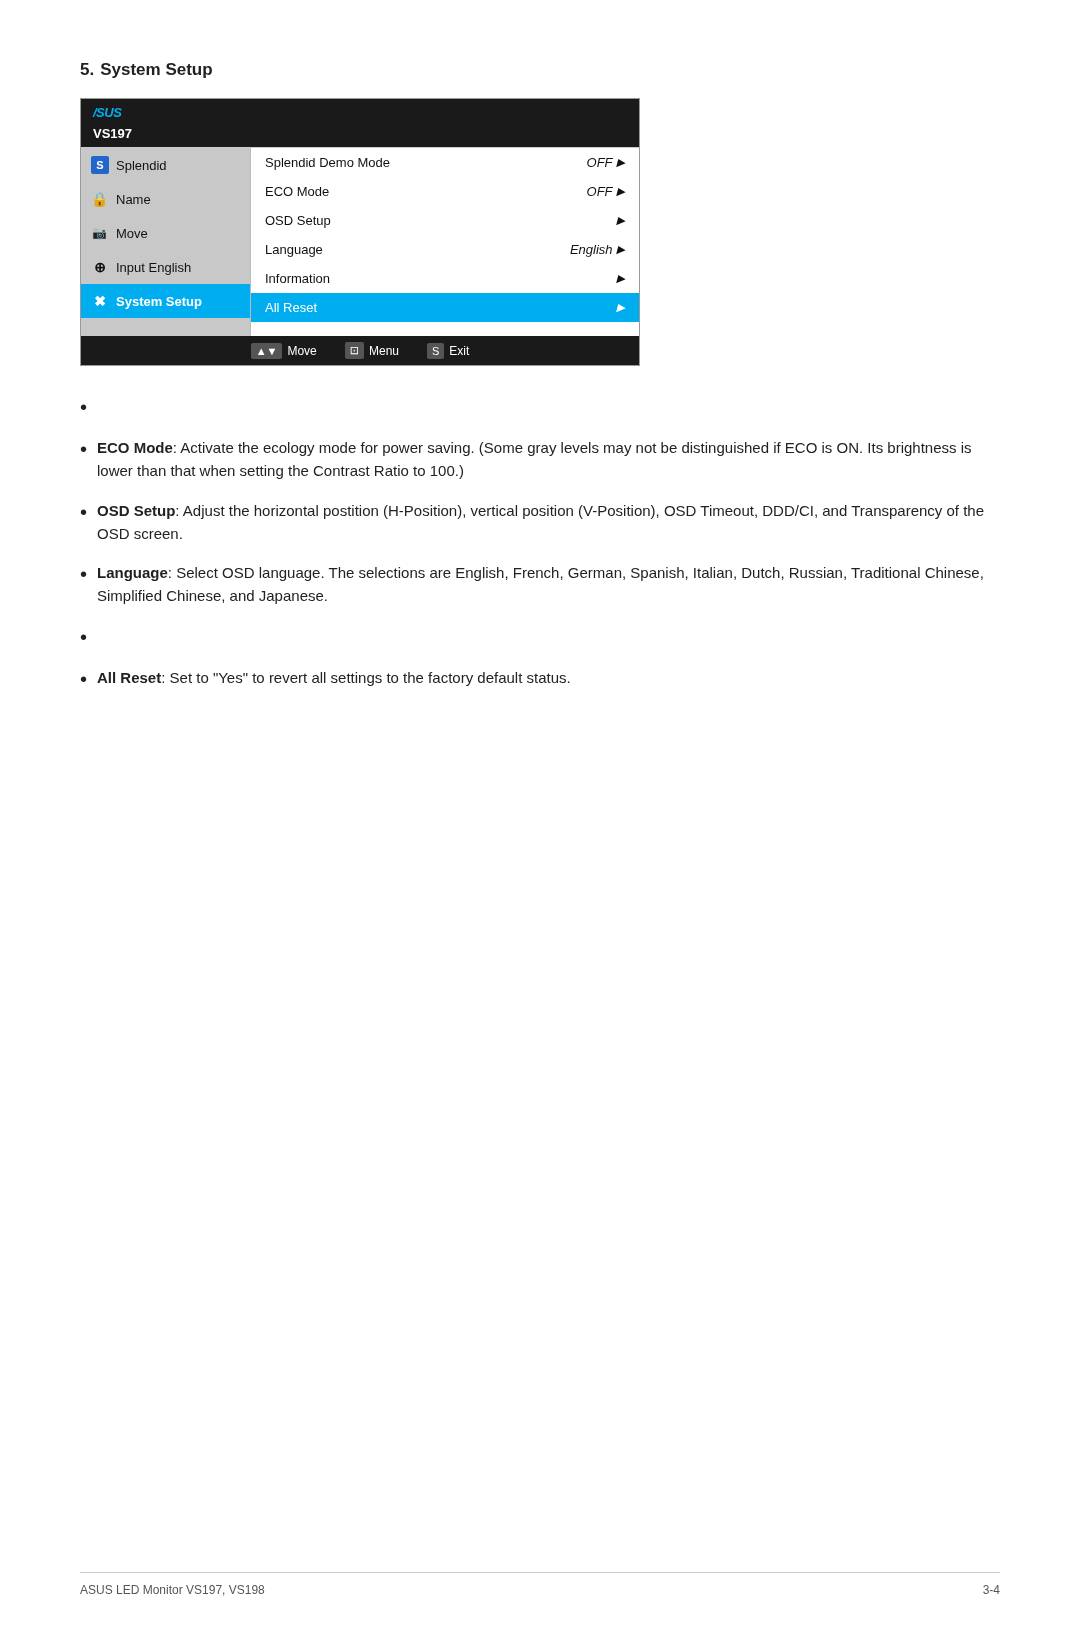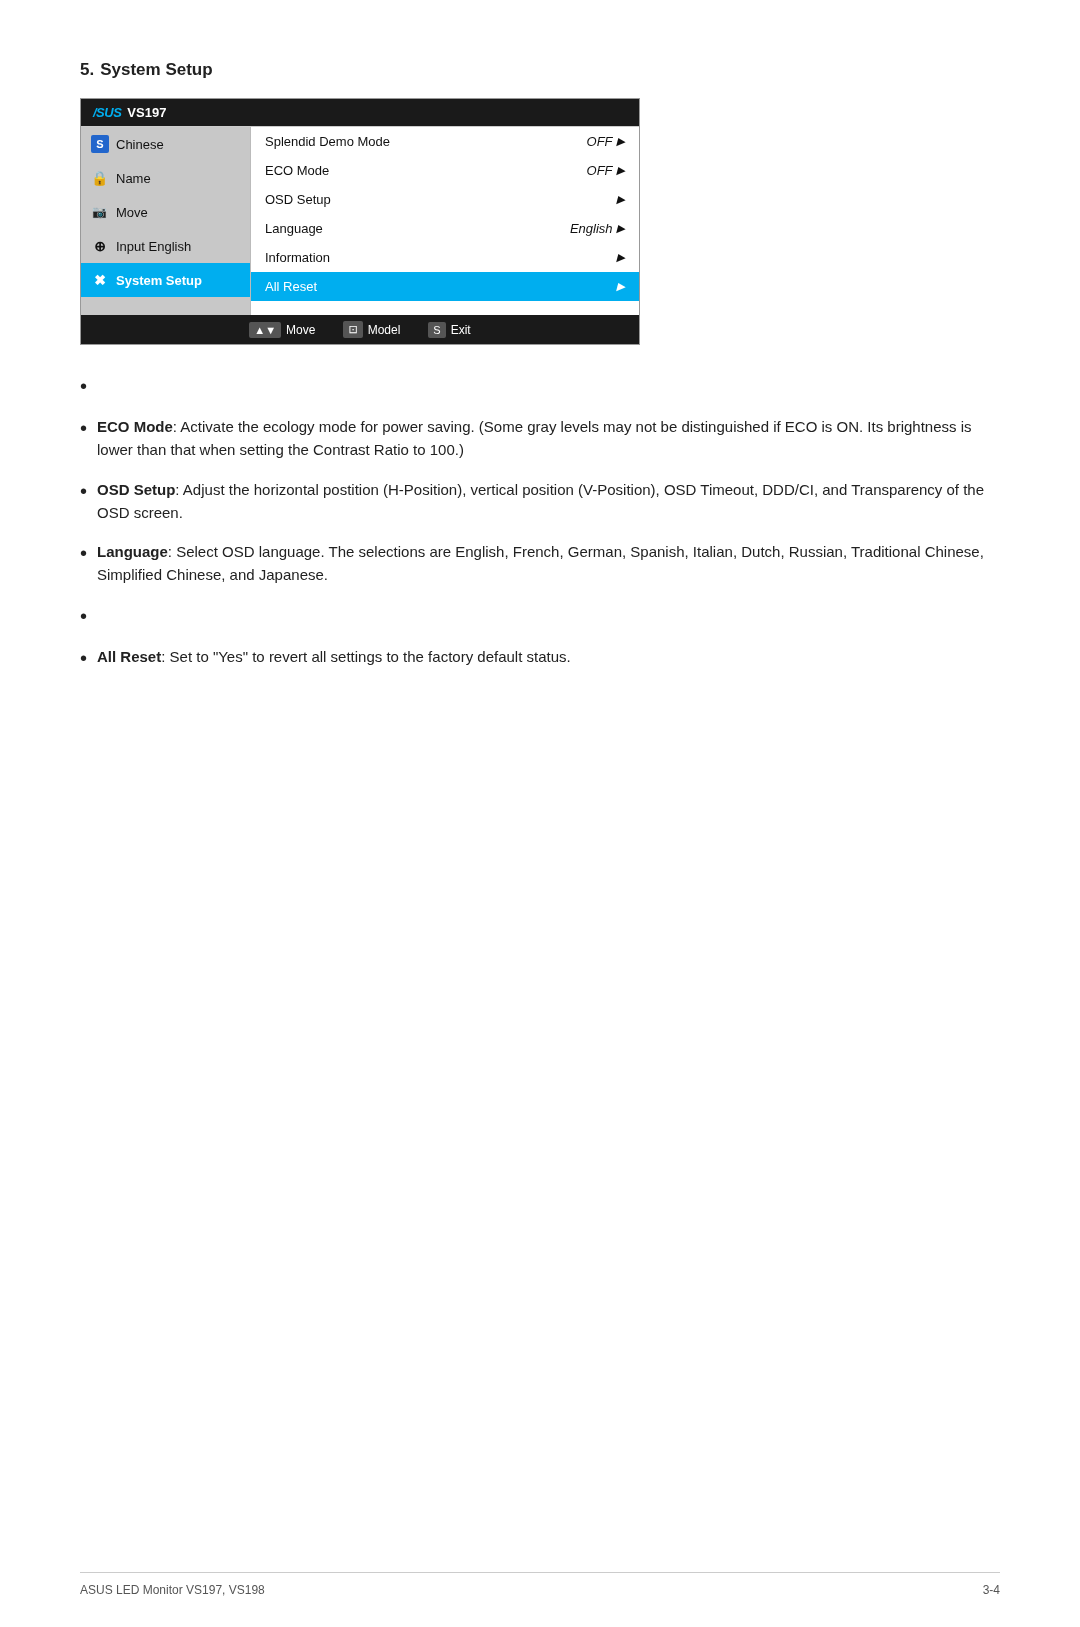--- a/index.html
+++ b/index.html
@@ -41,20 +41,21 @@
 
     .monitor-title-bar {
       background: #1a1a1a;
       color: #fff;
       padding: 6px 12px;
       font-size: 13px;
       font-weight: bold;
       display: flex;
       align-items: flex-start;
       gap: 6px;
+      flex-direction: column;
     }
 
     .asus-logo {
       color: #00aeef;
       font-style: italic;
       font-weight: bold;
       font-size: 13px;
       letter-spacing: -0.5px;
     }
 
@@ -246,21 +247,21 @@
       <span class="asus-logo">/SUS</span>
       <span>VS197</span>
     </div>
 
     <div class="monitor-body">
 
       <div class="left-menu">
 
         <div class="menu-item">
           <span class="menu-icon s-icon">S</span>
-          <span>Chinese</span>
+          <span>Splendid</span>
         </div>
 
         <div class="menu-item">
           <span class="menu-icon color-icon">🔒</span>
           <span>Name</span>
         </div>
 
         <div class="menu-item">
           <span class="menu-icon image-icon">📷</span>
           <span>Move</span>
@@ -320,21 +321,21 @@
 
     </div>
 
     <div class="monitor-bottom-bar">
       <div class="bottom-btn">
         <span class="bottom-btn-icon">▲▼</span>
         <span>Move</span>
       </div>
       <div class="bottom-btn">
         <span class="bottom-btn-icon">⊡</span>
-        <span>Model</span>
+        <span>Menu</span>
       </div>
       <div class="bottom-btn">
         <span class="bottom-btn-icon">S</span>
         <span>Exit</span>
       </div>
     </div>
 
   </div>
 
   <ul class="bullet-list">

